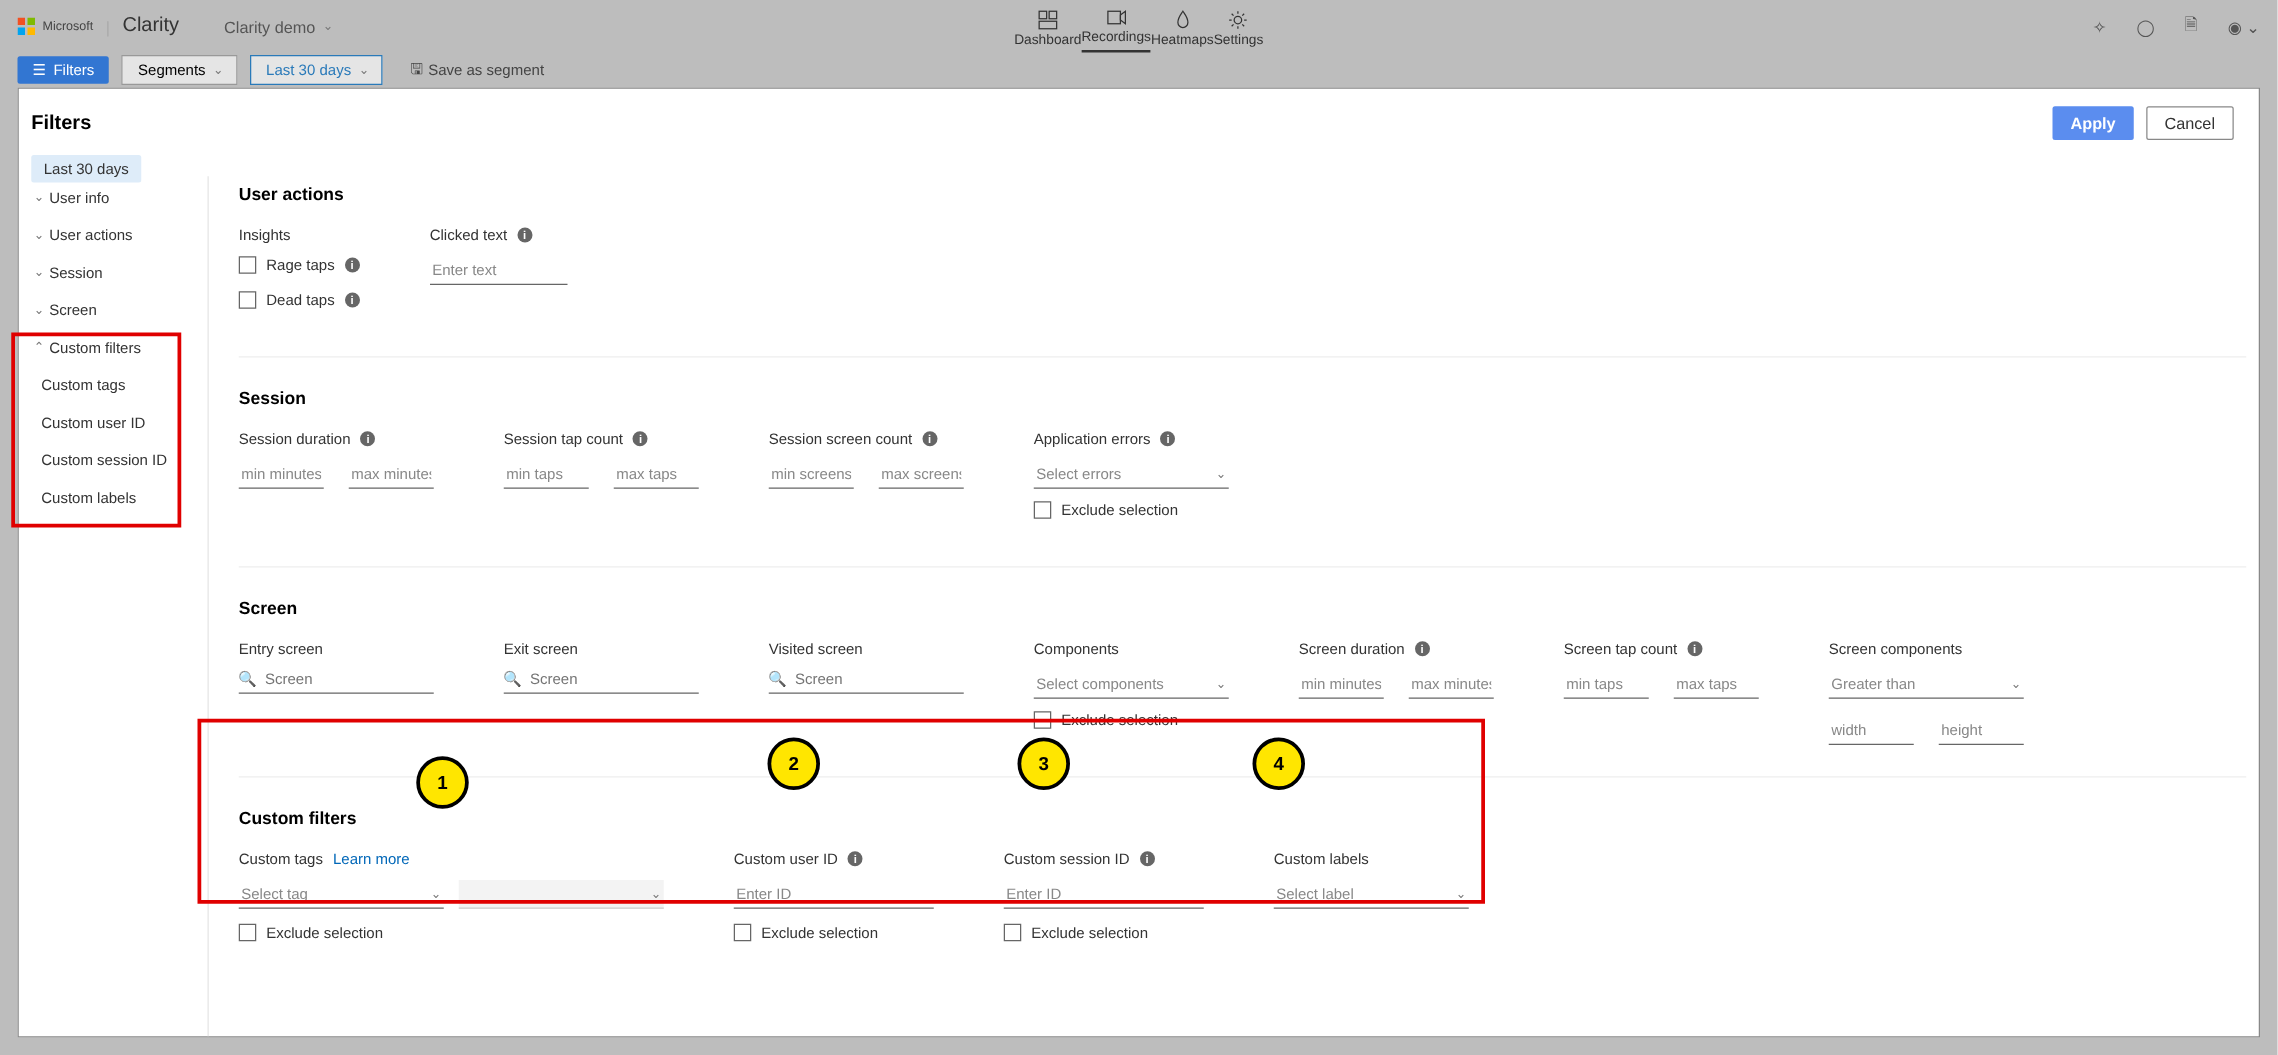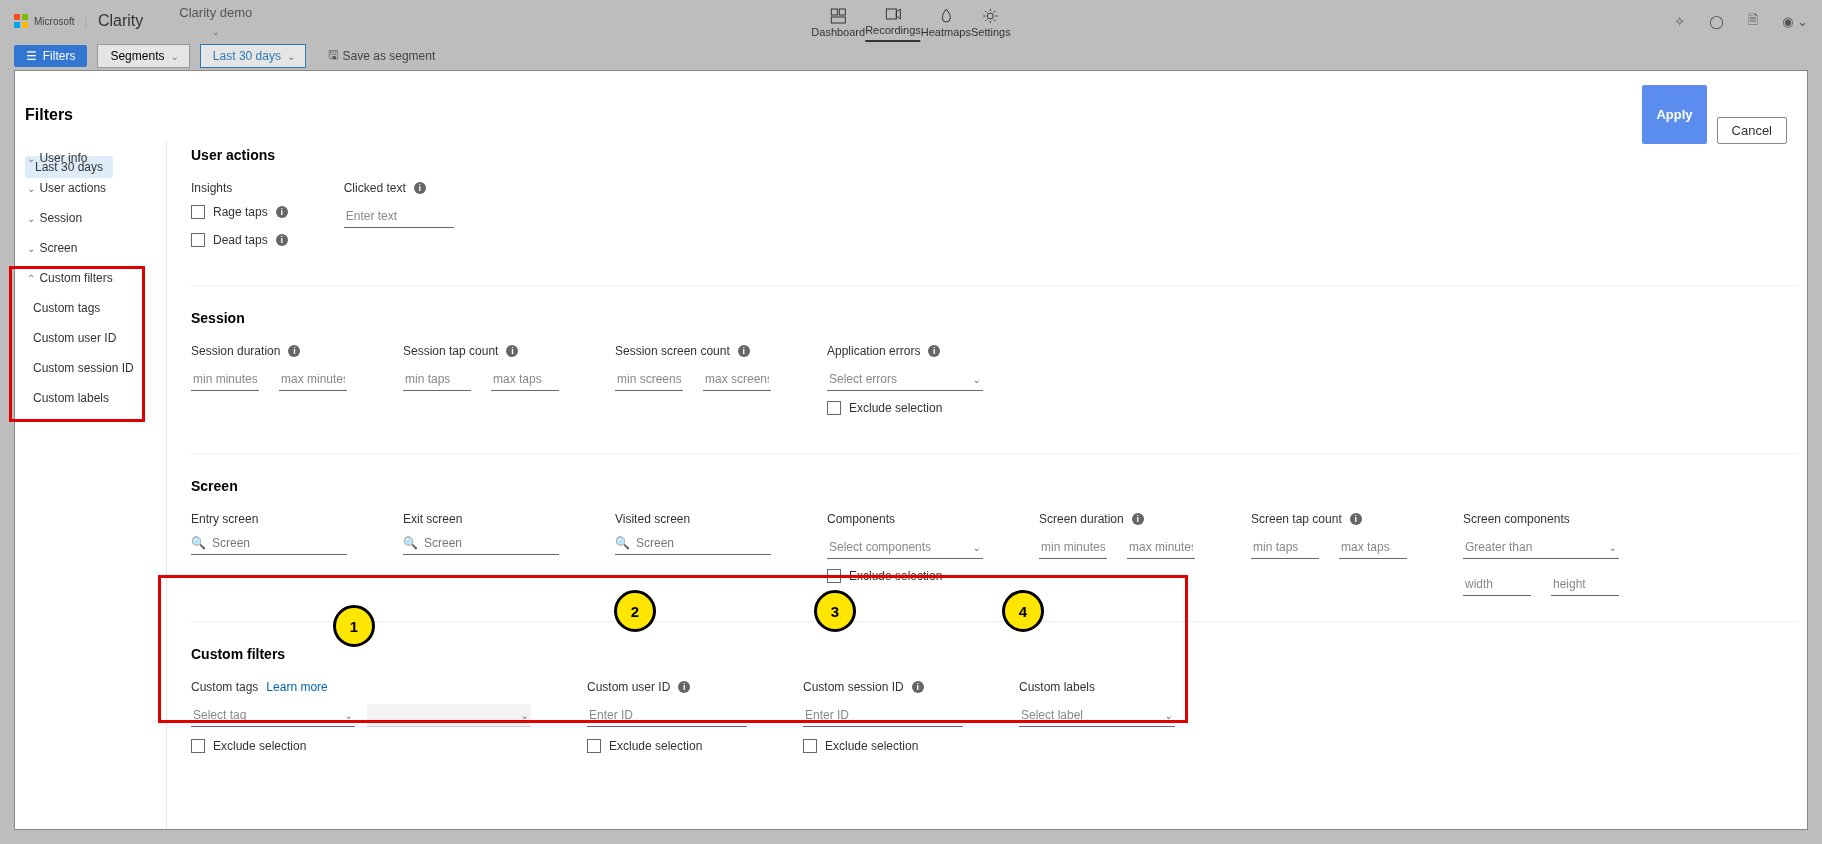--- a/index.html
+++ b/index.html
@@ -4,40 +4,40 @@
 <style>
   * { box-sizing: border-box; margin: 0; padding: 0; font-family: "Segoe UI", Arial, sans-serif; }
   body { background: #bdbdbd; width: 1822px; height: 844px; overflow: hidden; position: relative; }
 
   
   .topbar { height: 42px; display: flex; align-items: center; padding: 0 14px; color: #333; font-size: 13px; }
   .ms-logo { width: 14px; height: 14px; display: inline-block; margin-right: 6px; }
   .brand-ms { font-size: 10px; color: #444; }
   .sep { color: #aaa; margin: 0 10px; }
   .brand-clarity { font-size: 16px; font-weight: 400; color: #333; }
-  .proj-drop { margin-left: 36px; font-size: 13px; color: #555; display: inline-flex; align-items: center; gap: 6px; flex-direction: column; }
+  .proj-drop { margin-left: 36px; font-size: 13px; color: #555; display: inline-flex; align-items: center; gap: 6px; }
   .top-center { position: absolute; left: 50%; transform: translateX(-50%); top: 0; height: 42px; display: flex; align-items: flex-end; }
   .top-center .nav { font-size: 11px; color: #333; display: flex; flex-direction: column; align-items: center; gap: 2px; padding-bottom: 4px; }
   .top-center .nav.active { border-bottom: 2px solid #333; }
   .top-right { position: absolute; right: 14px; top: 0; height: 42px; display: flex; align-items: center; gap: 24px; color: #555; }
 
   
   .row2 { height: 28px; display: flex; align-items: center; gap: 10px; padding-left: 14px; }
   .btn-filters { background: #3276d2; color: #fff; font-size: 12px; padding: 4px 12px; border-radius: 2px; display: inline-flex; align-items: center; gap: 6px; }
   .btn-seg { background: #e5e5e5; border: 1px solid #999; font-size: 12px; padding: 4px 10px 4px 12px; display: inline-flex; align-items: center; gap: 6px; }
   .btn-seg2 { background: #e5e5e5; border: 1px solid #2a7ab9; font-size: 12px; padding: 4px 10px 4px 12px; display: inline-flex; align-items: center; gap: 6px; color: #2a7ab9; }
   .save-seg { font-size: 12px; color: #444; margin-left: 12px; display: inline-flex; align-items: center; gap: 4px; }
 
   
   .modal { position: absolute; left: 14px; top: 70px; right: 14px; bottom: 14px; background: #fff; border: 1px solid #888; }
   .modal-head { display: flex; justify-content: space-between; align-items: center; padding: 14px 20px 8px 10px; }
   .modal-head h2 { font-size: 16px; font-weight: 600; }
   .hbtns { display: flex; gap: 10px; }
   .btn-apply { background: #5b8def; color: #fff; border: none; font-size: 13px; padding: 5px 14px; border-radius: 2px; font-weight: bold; }
-  .btn-cancel { background: #fff; border: 1px solid #888; font-size: 13px; padding: 5px 14px; border-radius: 2px; color: #333; margin-top: 32px; }
+  .btn-cancel { background: #fff; border: 1px solid #888; font-size: 13px; padding: 5px 14px; border-radius: 2px; color: #333; }
   .chip { display: inline-block; background: #deecf9; color: #333; font-size: 12px; padding: 4px 10px; border-radius: 2px; margin: 4px 0 4px 10px; }
 
   .modal-body { position: absolute; top: 70px; left: 0; right: 0; bottom: 0; display: flex; }
 
   
   .fside { width: 152px; border-right: 1px solid #e5e5e5; padding-top: 2px; font-size: 12px; color: #333; }
   .fside .item { padding: 8px 0 8px 12px; display: flex; align-items: center; gap: 4px; cursor: pointer; }
   .fside .sub { padding: 8px 0 8px 18px; }
   .chev { font-size: 10px; color: #777; }
 

